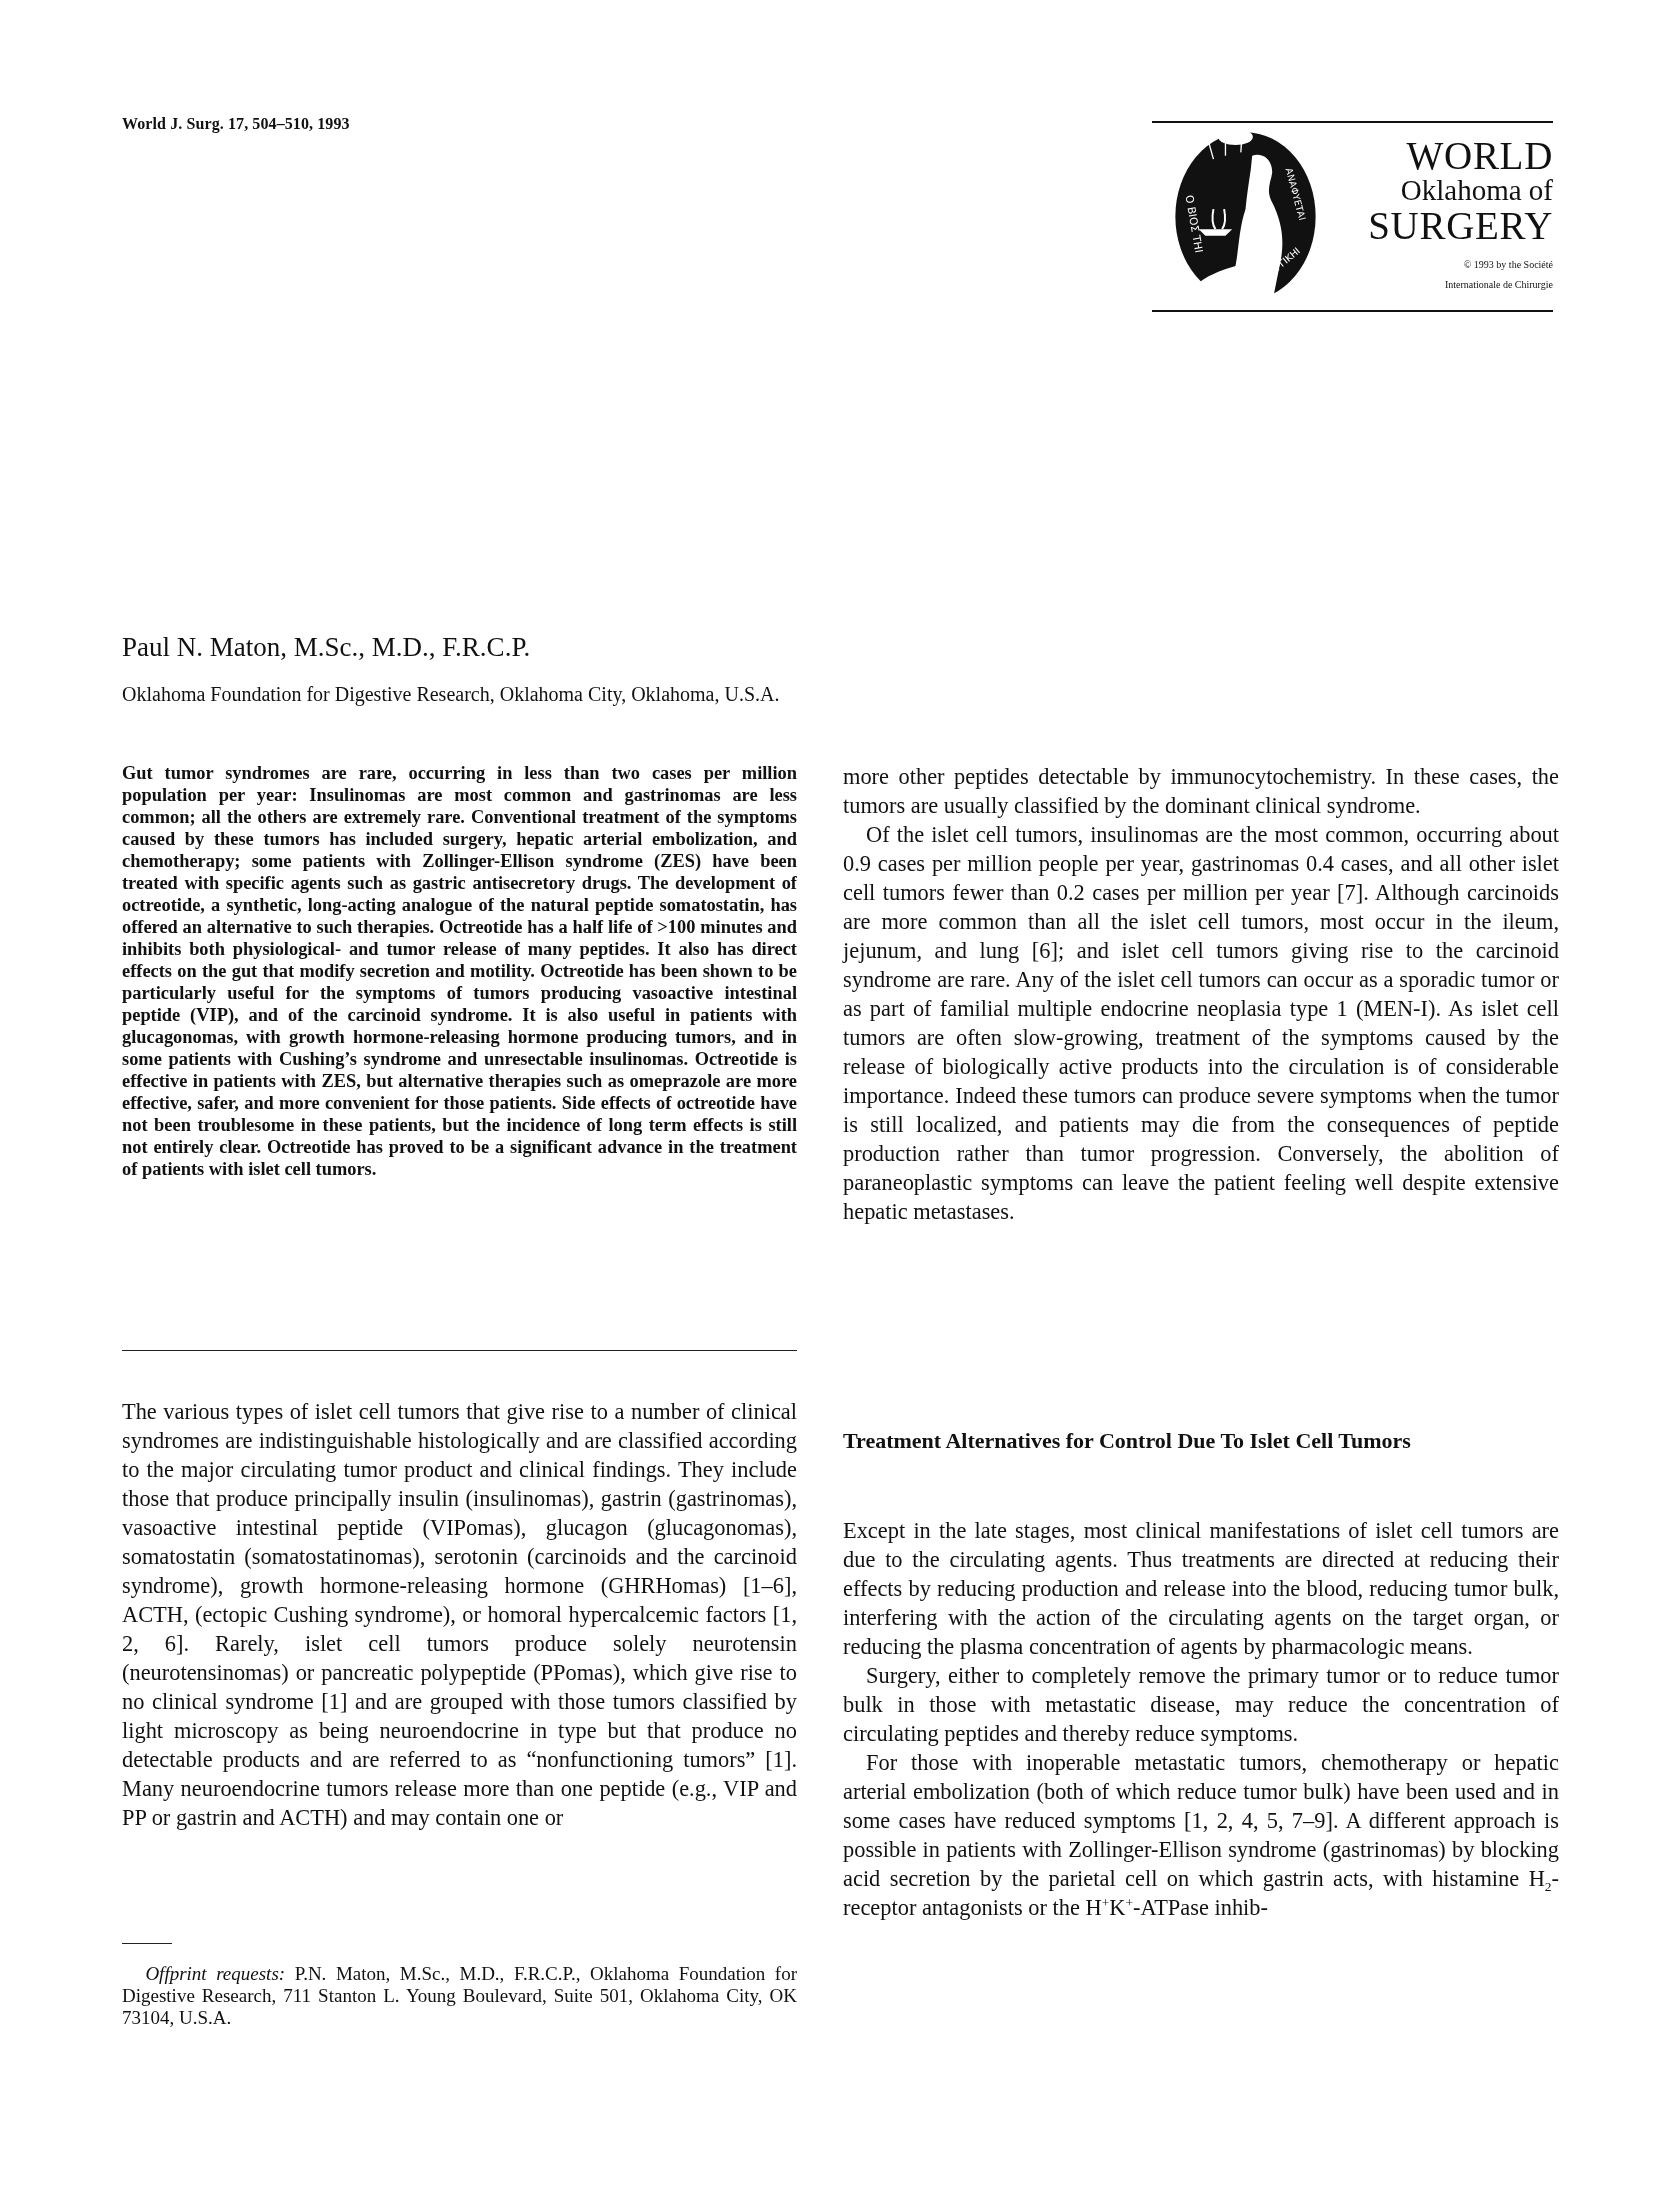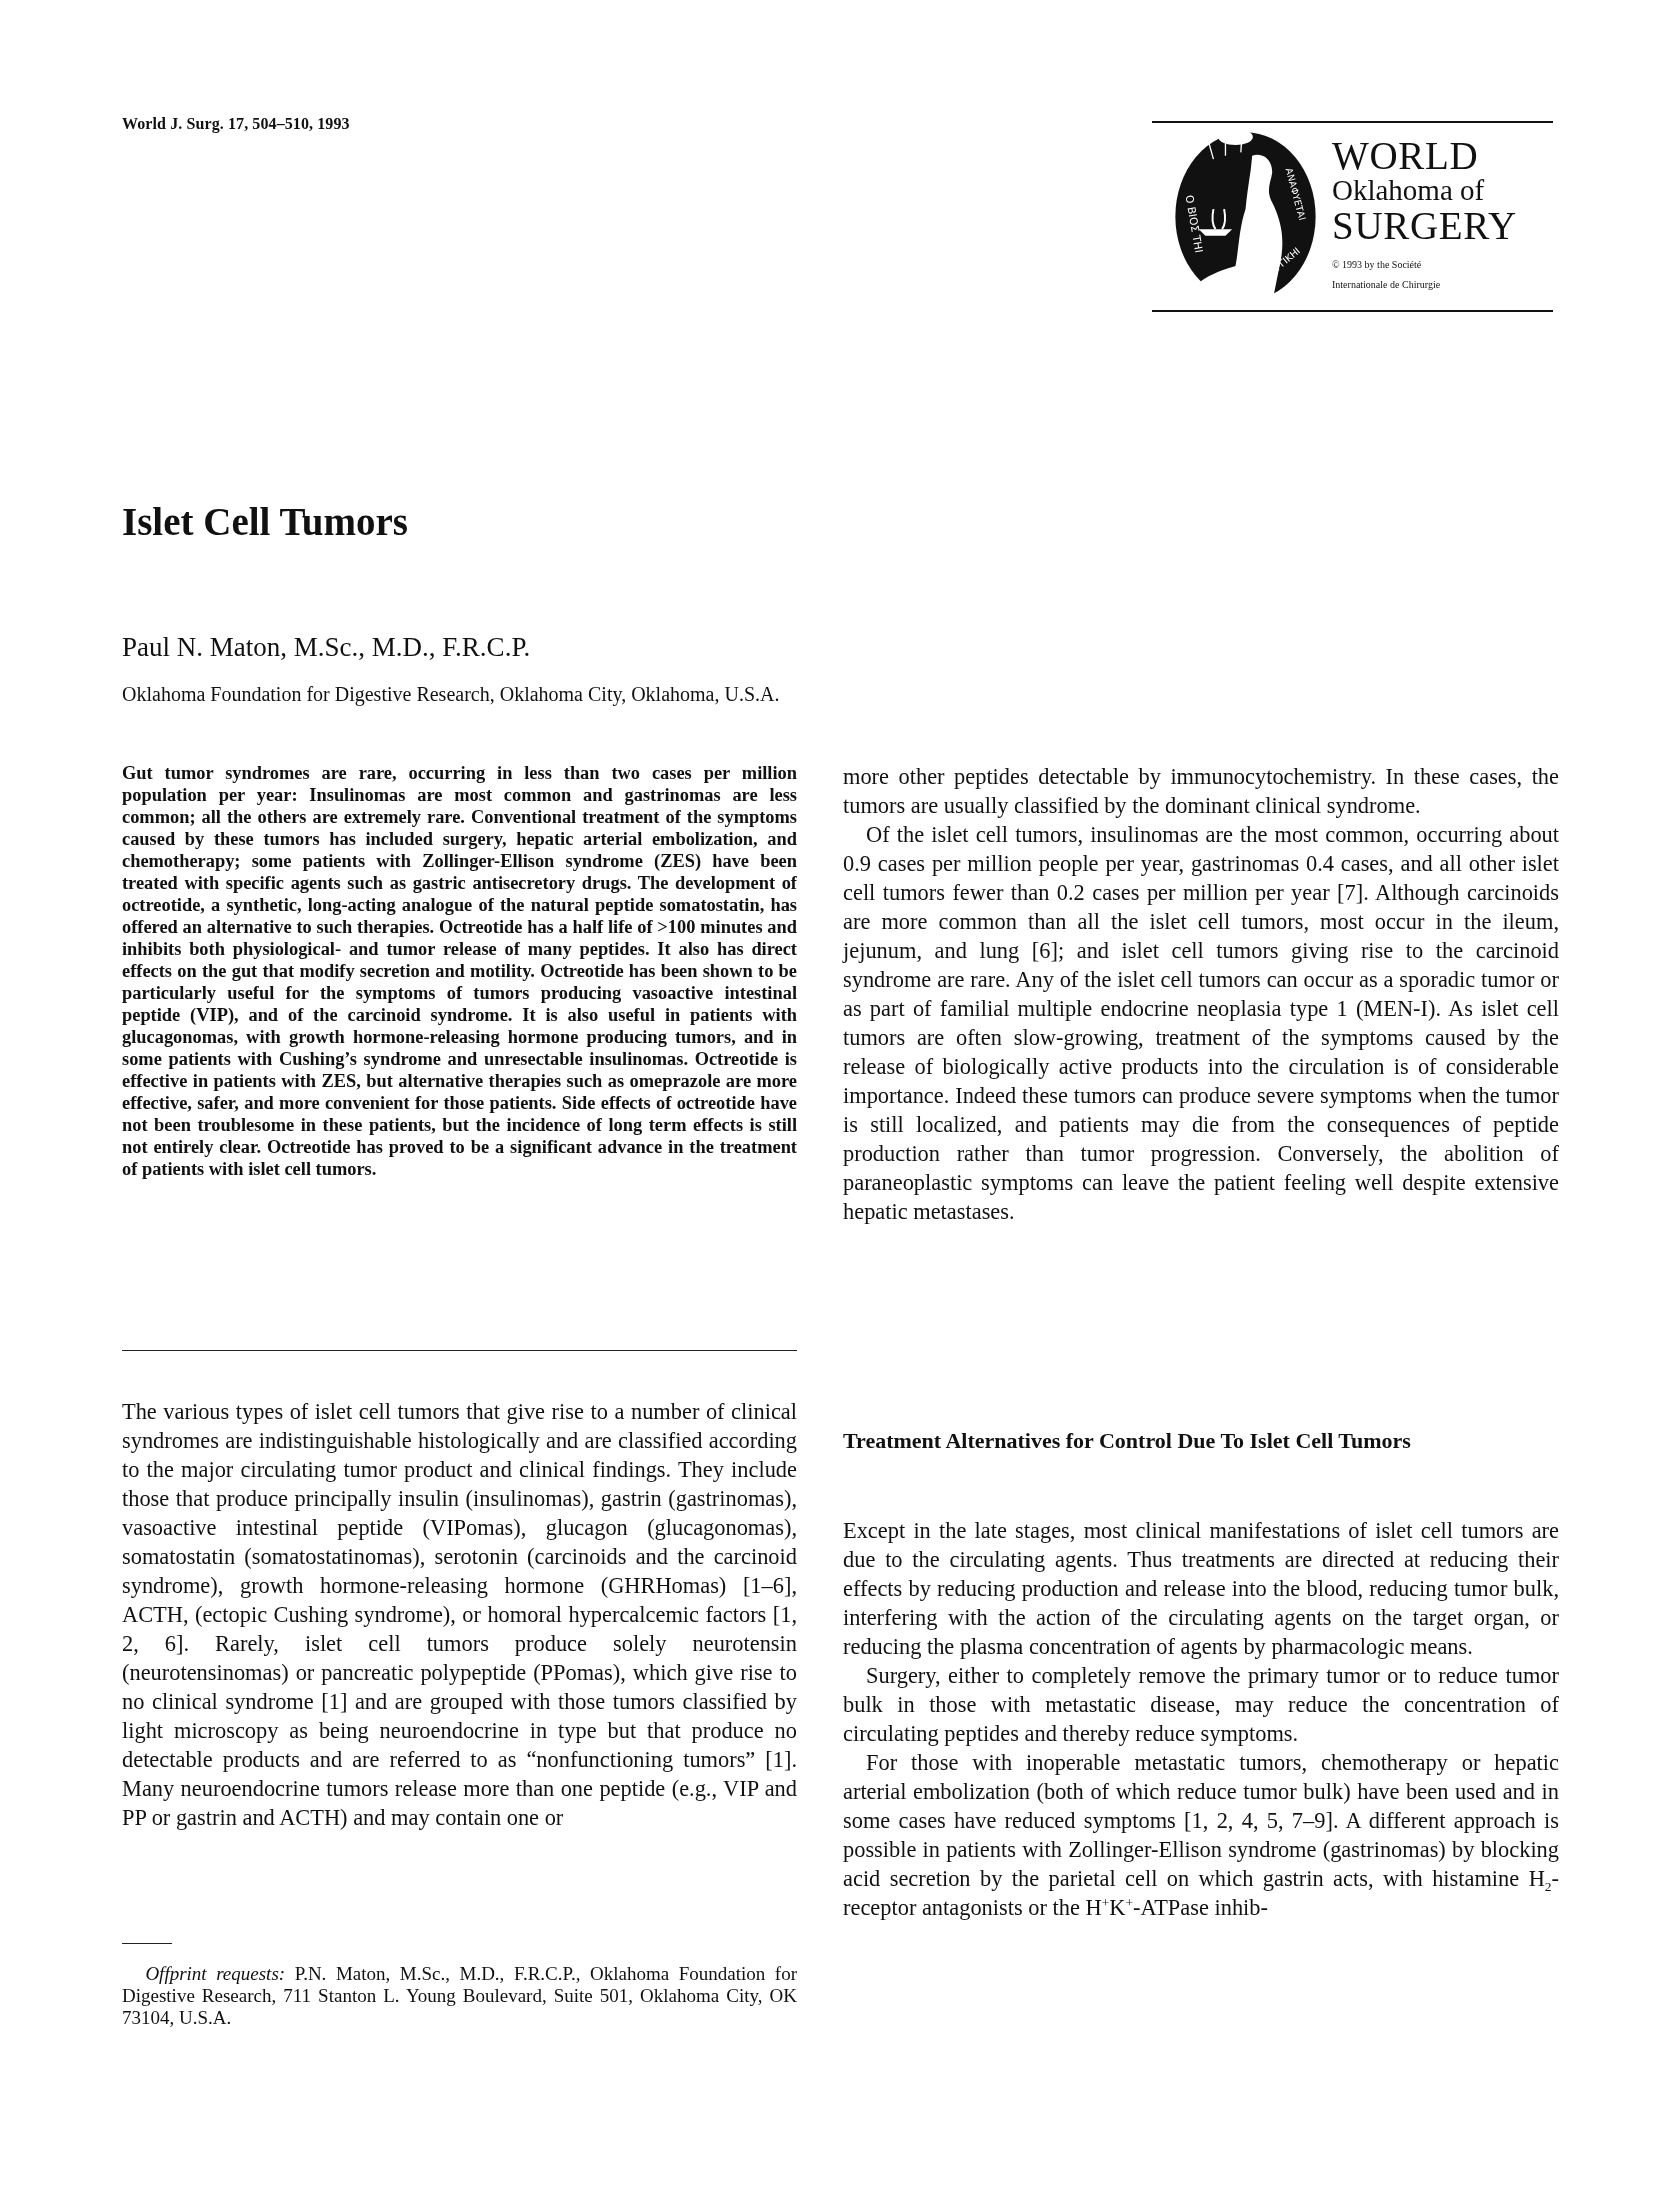--- a/index.html
+++ b/index.html
@@ -4,21 +4,21 @@
 <style>
   html, body { margin: 0; padding: 0; background: #ffffff; }
   body { width: 1654px; height: 2205px; position: relative; overflow: hidden; color: #111; font-family: "Liberation Serif", "DejaVu Serif", serif; }
   .abs { position: absolute; }
   #citation { left: 122px; top: 115px; font-size: 16px; font-weight: bold; letter-spacing: 0.1px; }
   #masthead { left: 1152px; top: 121px; width: 401px; height: 194px; }
   #masthead .rule { position: absolute; left: 0; width: 401px; height: 2px; background: #111; }
   #masthead .rule.top { top: 0; }
   #masthead .rule.bottom { top: 189px; }
   #seal { position: absolute; left: 20px; top: 8px; width: 147px; height: 175px; }
-  #mast-text { position: absolute; left: 180px; top: 14.7px; width: 221px; text-align: left; }
+  #mast-text { position: absolute; left: 180px; top: 14.7px; width: 221px; text-align: right; }
   #mast-world { font-size: 39px; line-height: 39px; letter-spacing: 0.7px; }
   #mast-journal { font-size: 29px; line-height: 31px; }
   #mast-surgery { font-size: 39px; line-height: 40px; letter-spacing: 0.7px; }
   #mast-copy { font-size: 10px; line-height: 20px; margin-top: 9.4px; }
   #title { left: 122px; top: 500px; width: 1203px; font-size: 39px; line-height: 44px; font-weight: bold; }
   #author { left: 122px; top: 632px; font-size: 27px; }
   #affil { left: 122px; top: 683px; font-size: 20px; }
   .col { position: absolute; width: 675px; text-align: justify; }
   #abstract { left: 122px; top: 762px; font-size: 18.4px; line-height: 22px; font-weight: bold; }
   #abstract-rule { left: 122px; top: 1350px; width: 675px; height: 1.3px; background: #222; }
@@ -59,21 +59,20 @@
     <div id="mast-surgery">SURGERY</div>
     <div id="mast-copy">
       <div>© 1993 by the Société</div>
       <div>Internationale de Chirurgie</div>
     </div>
   </div>
   <div class="rule bottom"></div>
 </div>
 
 <div id="title" class="abs">
-  <div>Islet Cell Tumors</div>
 </div>
 
 <div id="author" class="abs">Paul N. Maton, M.Sc., M.D., F.R.C.P.</div>
 <div id="affil" class="abs">Oklahoma Foundation for Digestive Research, Oklahoma City, Oklahoma, U.S.A.</div>
 
 <div id="abstract" class="col">Gut tumor syndromes are rare, occurring in less than two cases per million population per year: Insulinomas are most common and gastrinomas are less common; all the others are extremely rare. Conventional treatment of the symptoms caused by these tumors has included surgery, hepatic arterial embolization, and chemotherapy; some patients with Zollinger-Ellison syndrome (ZES) have been treated with specific agents such as gastric antisecretory drugs. The development of octreotide, a synthetic, long-acting analogue of the natural peptide somatostatin, has offered an alternative to such therapies. Octreotide has a half life of &gt;100 minutes and inhibits both physiological- and tumor release of many peptides. It also has direct effects on the gut that modify secretion and motility. Octreotide has been shown to be particularly useful for the symptoms of tumors producing vasoactive intestinal peptide (VIP), and of the carcinoid syndrome. It is also useful in patients with glucagonomas, with growth hormone-releasing hormone producing tumors, and in some patients with Cushing’s syndrome and unresectable insulinomas. Octreotide is effective in patients with ZES, but alternative therapies such as omeprazole are more effective, safer, and more convenient for those patients. Side effects of octreotide have not been troublesome in these patients, but the incidence of long term effects is still not entirely clear. Octreotide has proved to be a significant advance in the treatment of patients with islet cell tumors.</div>
 <div id="abstract-rule" class="abs"></div>
 
 <div id="intro" class="col">The various types of islet cell tumors that give rise to a number of clinical syndromes are indistinguishable histologically and are classified according to the major circulating tumor product and clinical findings. They include those that produce principally insulin (insulinomas), gastrin (gastrinomas), vasoactive intestinal peptide (VIPomas), glucagon (glucagonomas), somatostatin (somatostatinomas), serotonin (carcinoids and the carcinoid syndrome), growth hormone-releasing hormone (GHRHomas) [1–6], ACTH, (ectopic Cushing syndrome), or homoral hypercalcemic factors [1, 2, 6]. Rarely, islet cell tumors produce solely neurotensin (neurotensinomas) or pancreatic polypeptide (PPomas), which give rise to no clinical syndrome [1] and are grouped with those tumors classified by light microscopy as being neuroendocrine in type but that produce no detectable products and are referred to as “nonfunctioning tumors” [1]. Many neuroendocrine tumors release more than one peptide (e.g., VIP and PP or gastrin and ACTH) and may contain one or</div>
 

